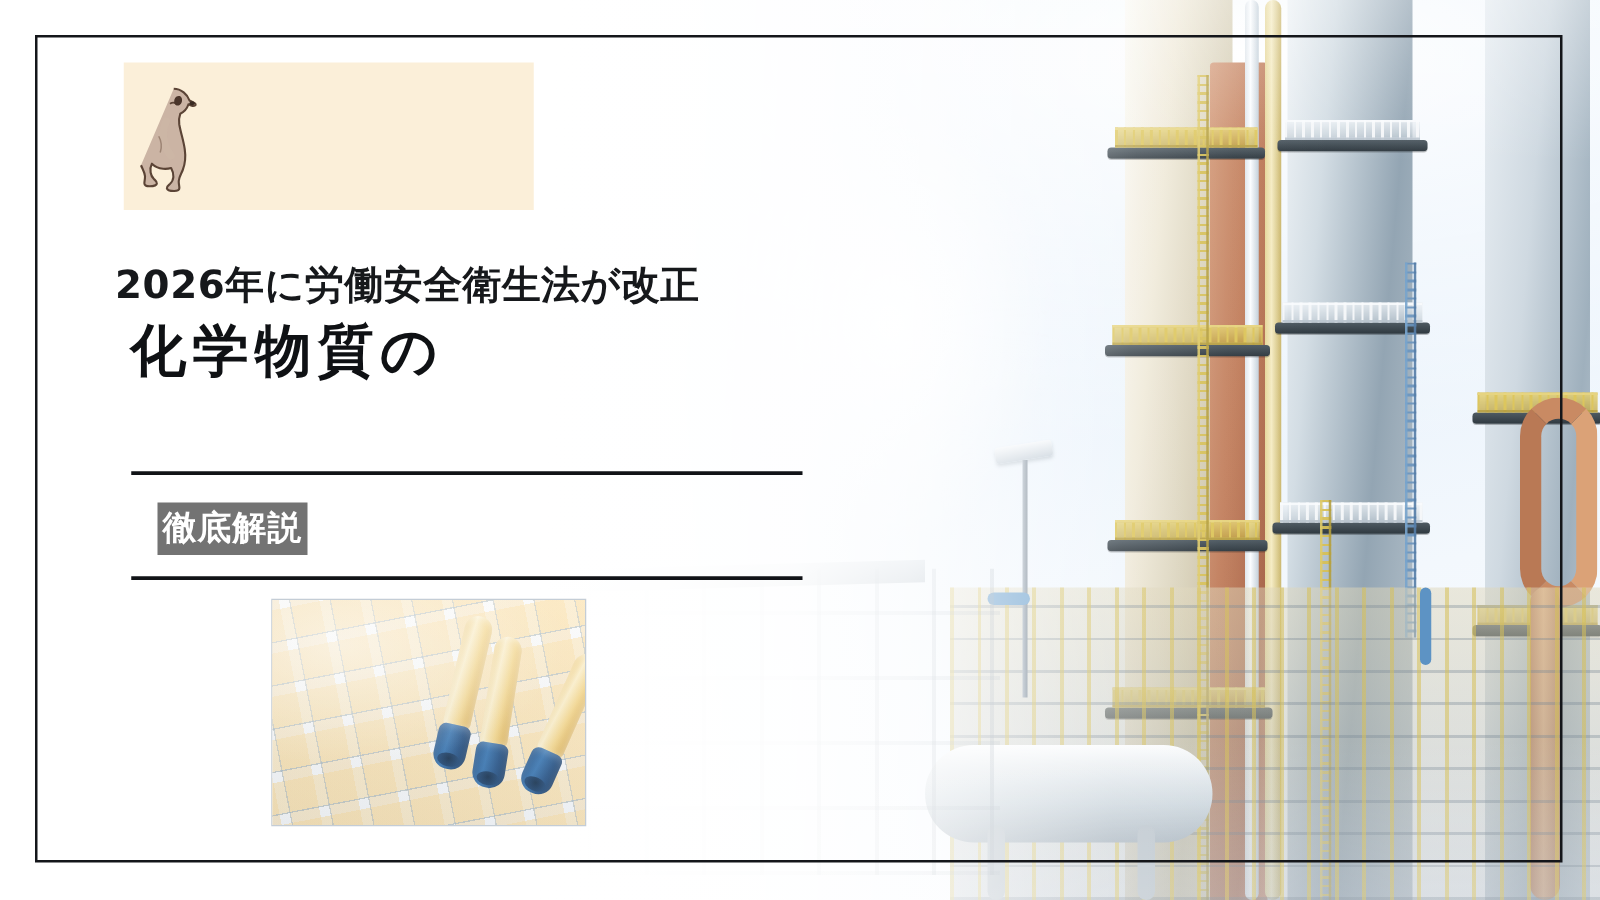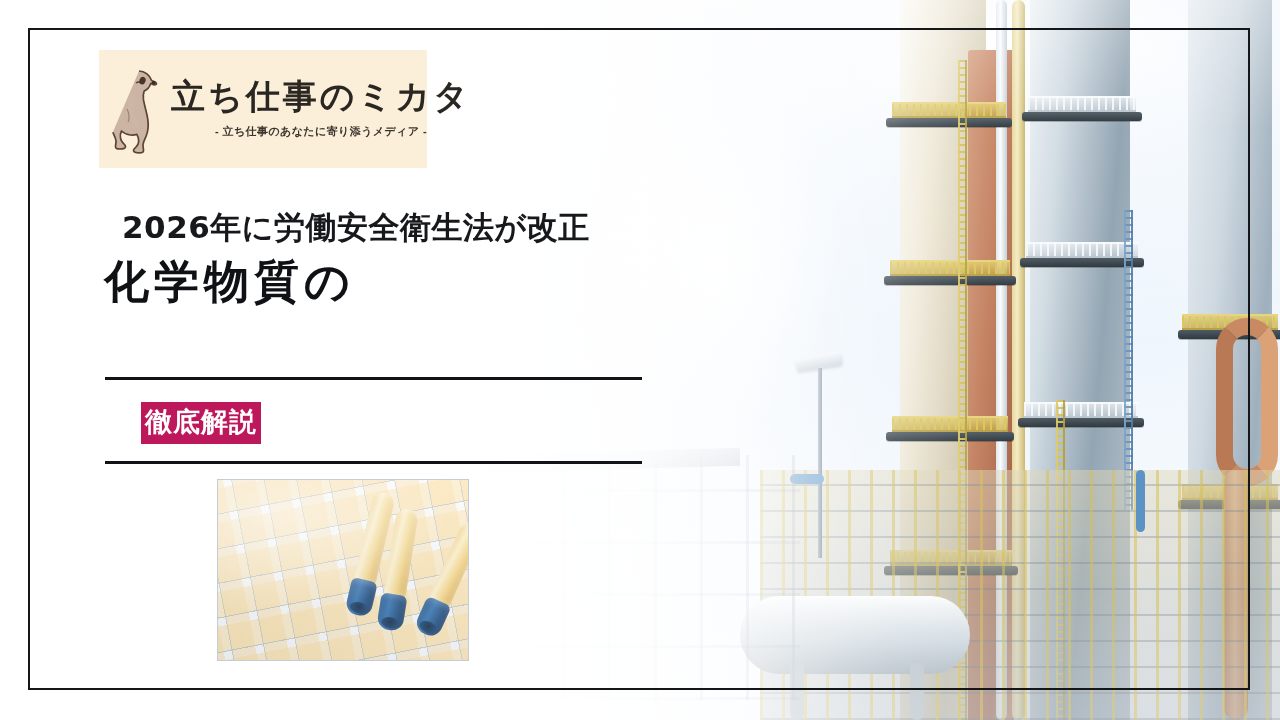--- a/index.html
+++ b/index.html
@@ -108,44 +108,44 @@
     font-size:34px; font-weight:700; color:#2a2622; letter-spacing:3px;
     line-height:1.05; white-space:nowrap;
   }
   .logo-tag{
     margin-top:10px; font-size:11px; font-weight:700; color:#3b342c;
     letter-spacing:.4px; white-space:nowrap;
   }
 
   
   .kicker{
-    position:absolute; left:122px; top:207px;
+    position:absolute; left:92px; top:207px;
     font-family:"DejaVu Sans","Liberation Sans",sans-serif;
     font-size:31px; font-weight:700; color:#16181b;
     letter-spacing:.5px; white-space:nowrap;
   }
   .head{
     position:absolute; left:104px; top:252px;
-    font-family:Liberation Sans, sans-serif;
+    font-family:Liberation Serif, serif;
     font-size:45px; font-weight:700; color:#0f1114;
     letter-spacing:5px; line-height:1.33; white-space:nowrap;
   }
 
   .rule{ position:absolute; left:105px; height:3px; background:#111317; }
   .rule.a{ top:377px; width:537px; }
   .rule.b{ top:461px; width:537px; }
 
   .sub{
     position:absolute; left:123px; top:402px;
     font-family:"DejaVu Sans","Liberation Sans",sans-serif;
     font-size:27px; font-weight:700; color:#14161a;
     letter-spacing:1px; white-space:nowrap; display:flex; align-items:center;
   }
   .sub .hl{
-    background:#be185d; color:#ffffff; padding:2px 4px 4px 4px; margin-left:18px;
+    background:#737373; color:#ffffff; padding:2px 4px 4px 4px; margin-left:3px;
   }
 
   
   .inset{
     position:absolute; left:218px; top:480px; width:250px; height:180px;
     background:#f2f4f7; overflow:hidden;
     box-shadow:0 0 0 1px rgba(190,200,210,.9);
   }
   .sheet{
     position:absolute; inset:-6%;
@@ -280,24 +280,20 @@
     <svg class="logo-mascot" viewBox="0 0 56 92">
       <g fill="#cbb4a4" stroke="#5b4436" stroke-width="1.7" stroke-linejoin="round">
         <path d="M30 8c6 0 11 4.6 12.6 9.4 1.6 1 3.6 1.4 4.6 2.6.9 1.1-.6 2-2.2 1.8-1.4-.2-2.4-.8-3.2-1.4-1.2 3.6-3.6 6.2-6.6 7.6-1 2.8-1.2 5.6-.8 8.4 1.2 7 3.4 13 4.4 20 .8 5.6.4 11.6-1.6 16.6-1.2 3-3 5.6-3.2 8.8-.1 2.2.5 4 .5 5.6 0 1.6-1.2 2.4-4.2 2.4-3.6 0-5.6-.8-5.8-2.2-.2-1.6 1.2-2.4 2.4-3.4 1.6-1.4 2.6-3.4 2.8-5.6.2-2.6-.6-5-1.8-7.2-2 .6-4.2.8-6.4.6-3.6-.4-6.8-1.8-9-4-1.2 2.2-1.4 4.6-1 7 .3 2 1.2 3.8 2.6 5.2 1.2 1.2 2.6 2 2.4 3.6-.2 1.4-2.2 2.2-5.8 2.2-3 0-4.2-.8-4.2-2.4 0-1.6.6-3.4.5-5.6-.2-3.2-2-5.8-3.2-8.8"></path>
       </g>
       <path d="M24 34c-2.6 5.4-3 11.6-1.4 17.6 1 3.8 2.8 7.2 5.2 10" fill="none" stroke="#ccb6a6" stroke-width="6" stroke-linecap="round" opacity=".85"></path>
       <path d="M27 20c1.4-1 3.4-1.2 4.8-.2" fill="none" stroke="#5b4436" stroke-width="1.4"></path>
       <ellipse cx="33.5" cy="17.6" rx="3.1" ry="3.9" fill="#4a352a" transform="rotate(18 33.5 17.6)"></ellipse>
       <ellipse cx="44.6" cy="19.6" rx="2.1" ry="1.7" fill="#3a2a22"></ellipse>
       <path d="M18 46c2.2 4 2.6 8.6 1.2 13" fill="none" stroke="#7d6453" stroke-width="1.2" opacity=".6"></path>
     </svg>
-    <div class="logo-text">
-      <div class="logo-title">立ち仕事のミカタ</div>
-      <div class="logo-tag">- 立ち仕事のあなたに寄り添うメディア -</div>
-    </div>
   </div>
 
   <div class="kicker">2026年に労働安全衛生法が改正</div>
 
   <div class="head">
     <div>化学物質の</div>
   </div>
 
   <div class="rule a"></div>
 

